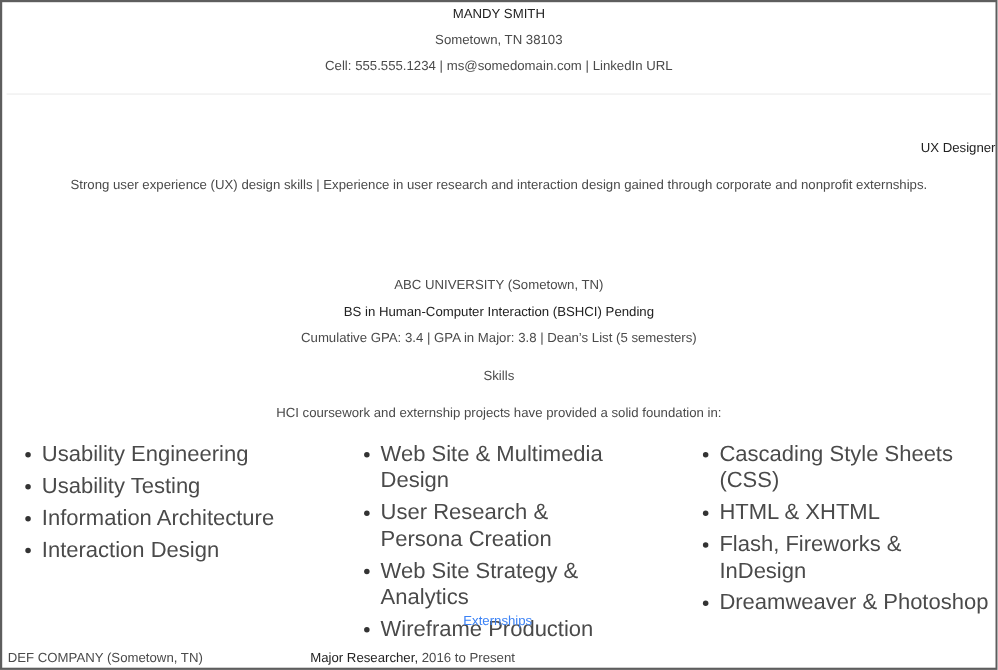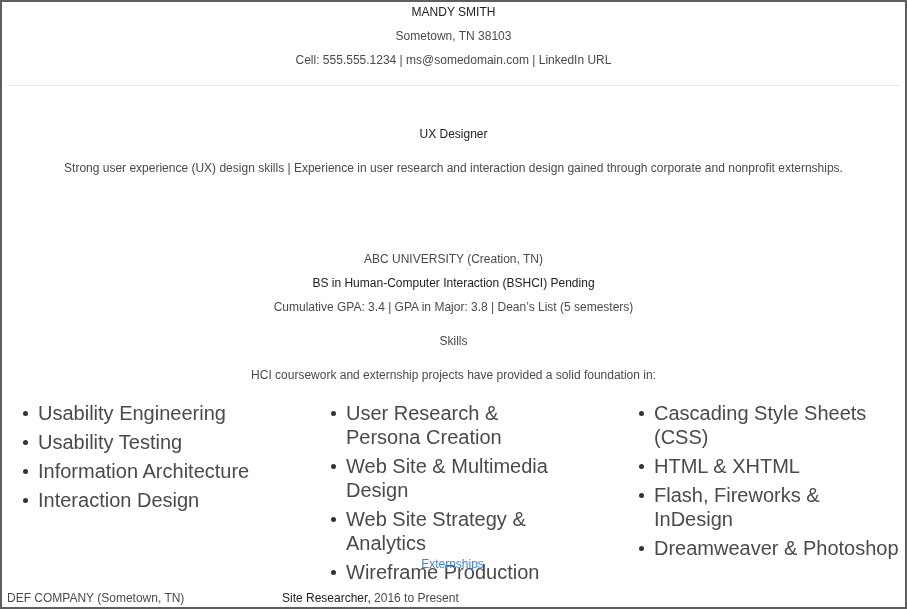--- a/index.html
+++ b/index.html
@@ -14,21 +14,21 @@
       border: 2px solid #5e5e5e; border-top-width: 2px;
       background: #fff;
     }
     .center { text-align: center; }
     .line { font-size: 12px; line-height: 24px; }
     .name { position: absolute; top: -2px; left: 0; right: 0; color: #222; font-size: 12px; }
     .addr { position: absolute; top: 22px; left: 0; right: 0; }
     .contact { position: absolute; top: 46px; left: 0; right: 0; }
     .sep-line { position: absolute; top: 83px; left: 4px; right: 4px; height: 1px; background: #ececec; }
     .target { position: absolute; top: 96px; left: 0; right: 0; font-style: italic; color: #222; }
-    .role { position: absolute; top: 120px; left: 0; right: 0; color: #222; }
+    .role { position: absolute; top: 120px; left: 0; right: 0; color: #222; text-align: right; }
     .summary { position: absolute; top: 154px; left: 10px; right: 10px; line-height: 24px; }
     .sec-edu { position: absolute; top: 211px; left: 0; right: 0; color: #222; }
     .uni { position: absolute; top: 245px; left: 0; right: 0; }
     .degree { position: absolute; top: 269px; left: 0; right: 0; color: #222; }
     .gpa { position: absolute; top: 293px; left: 0; right: 0; }
     .sec-skills { position: absolute; top: 327px; left: 0; right: 0; }
     .skills-intro { position: absolute; top: 361px; left: 0; right: 0; }
     .col { position: absolute; top: 399px; margin: 0; padding: 0; list-style: none; }
     .col li { position: relative; padding-left: 15px; font-size: 20px; line-height: 24px; margin-bottom: 5px; }
     .col li::before {
@@ -52,45 +52,45 @@
   <div class="line center name">MANDY SMITH</div>
   <div class="line center addr">Sometown, TN 38103</div>
   <div class="line center contact">
     <span>Cell: 555.555.1234</span><span> | </span><a class="link">ms@somedomain.com</a><span> | </span><a class="link">LinkedIn URL</a>
   </div>
   <div class="sep-line"></div>
 
   <div class="line center role">UX Designer</div>
   <div class="line center summary">Strong user experience (UX) design skills | Experience in user research and interaction design gained through corporate and nonprofit externships.</div>
 
-  <div class="line center uni">ABC UNIVERSITY (Creation, TN)</div>
+  <div class="line center uni">ABC UNIVERSITY (Sometown, TN)</div>
   <div class="line center degree">BS in Human-Computer Interaction (BSHCI) Pending</div>
   <div class="line center gpa">Cumulative GPA: 3.4 | GPA in Major: 3.8 | Dean’s List (5 semesters)</div>
 
   <div class="line center sec-skills">Skills</div>
   <div class="line center skills-intro">HCI coursework and externship projects have provided a solid foundation in:</div>
 
   <ul class="col col1">
     <li>Usability Engineering</li>
     <li>Usability Testing</li>
     <li>Information Architecture</li>
     <li>Interaction Design</li>
   </ul>
   <ul class="col col2">
+    <li>Web Site &amp; Multimedia Design</li>
     <li>User Research &amp; Persona Creation</li>
-    <li>Web Site &amp; Multimedia Design</li>
     <li>Web Site Strategy &amp; Analytics</li>
     <li>Wireframe Production</li>
   </ul>
   <ul class="col col3">
     <li>Cascading Style Sheets (CSS)</li>
     <li>HTML &amp; XHTML</li>
     <li>Flash, Fireworks &amp; InDesign</li>
     <li>Dreamweaver &amp; Photoshop</li>
   </ul>
 
   <div class="line center sec-ext">Externships</div>
   <div class="line ext-company">DEF COMPANY (Sometown, TN)</div>
   <div class="line ext-role">
-    <span class="title">Site Researcher,</span><span> 2016 to Present</span>
+    <span class="title">Major Researcher,</span><span> 2016 to Present</span>
   </div>
 
 </div>
 
 </body></html>

